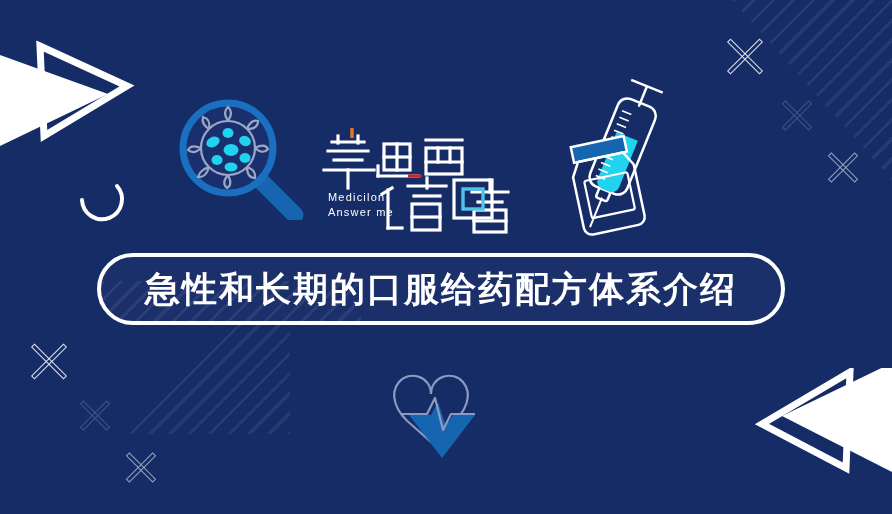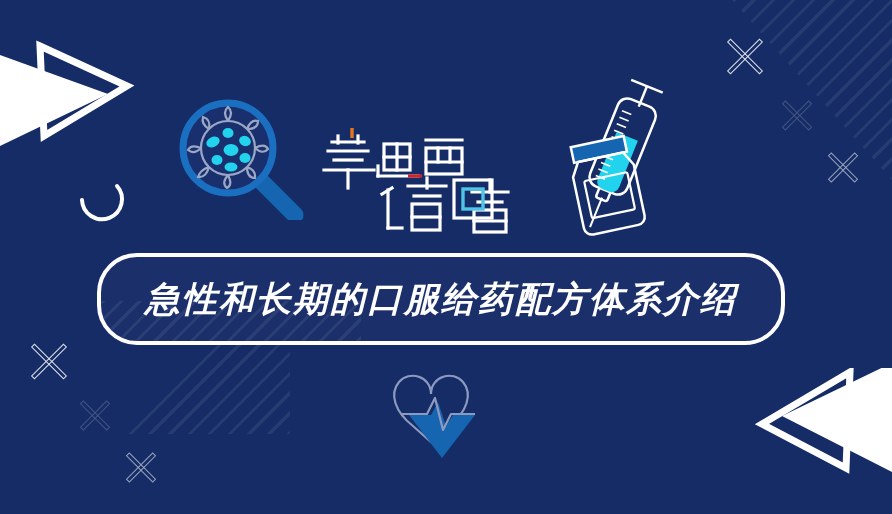--- a/index.html
+++ b/index.html
@@ -44,28 +44,27 @@
     background:transparent;
     box-sizing:border-box;
   }
   .xmark span.a{transform:rotate(45deg);}
   .xmark span.b{transform:rotate(-45deg);}
 
   
   #title-pill{
     position:absolute;
     left:97px; top:253px;
-    width:688px; height:92px;
+    width:688px; height:72px;
     border:4px solid #ffffff;
     border-radius:40px;
     background:#1B2F6B;
     box-sizing:border-box;
     display:flex; align-items:center; justify-content:center;
     overflow:hidden;
-    font-style:italic;
   }
   #title-pill .pill-stripes{
     position:absolute; left:0; bottom:0; width:260px; height:40px;
     background-image:repeating-linear-gradient(
         135deg,
         rgba(255,255,255,0.07) 0px,
         rgba(255,255,255,0.07) 3px,
         rgba(0,0,0,0) 3px,
         rgba(0,0,0,0) 13px);
     pointer-events:none;
@@ -279,20 +278,24 @@
         <line x1="152" y1="103" x2="184" y2="103"></line>
         <line x1="168" y1="62" x2="168" y2="74"></line>
       </g>
 
       <rect x="141" y="71" width="20" height="20" fill="none" stroke="#4FC3E8" stroke-width="3.4"></rect>
 
       <line x1="30" y1="10" x2="30" y2="20" stroke="#E8761E" stroke-width="3.4"></line>
 
       <line x1="86" y1="58" x2="100" y2="58" stroke="#D0222A" stroke-width="3.2"></line>
     </svg>
+    <div id="logo-en">
+      <div>Medicilon</div>
+      <div>Answer me</div>
+    </div>
   </div>
 
   <div id="title-pill">
     <div class="pill-stripes"></div>
     <div id="title-text">急性和长期的口服给药配方体系介绍</div>
   </div>
 
 </div>
 
 </body></html>

